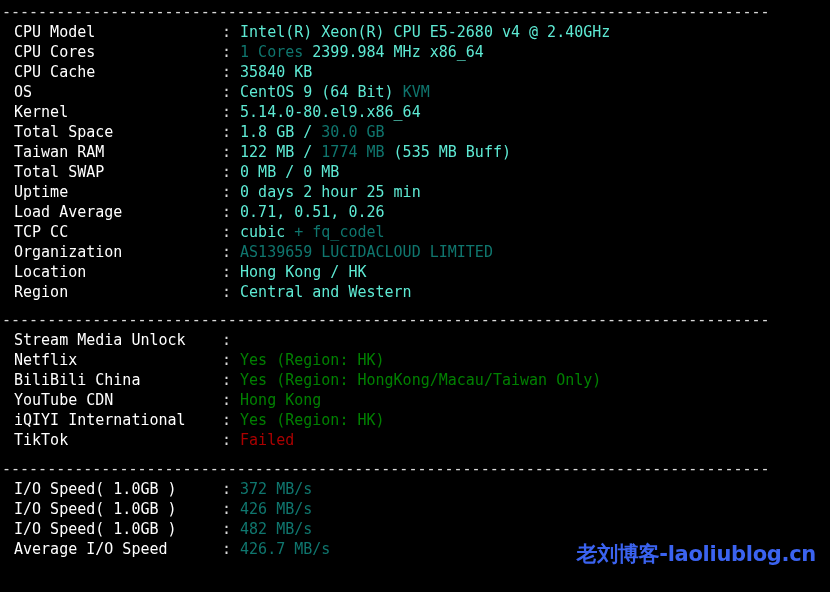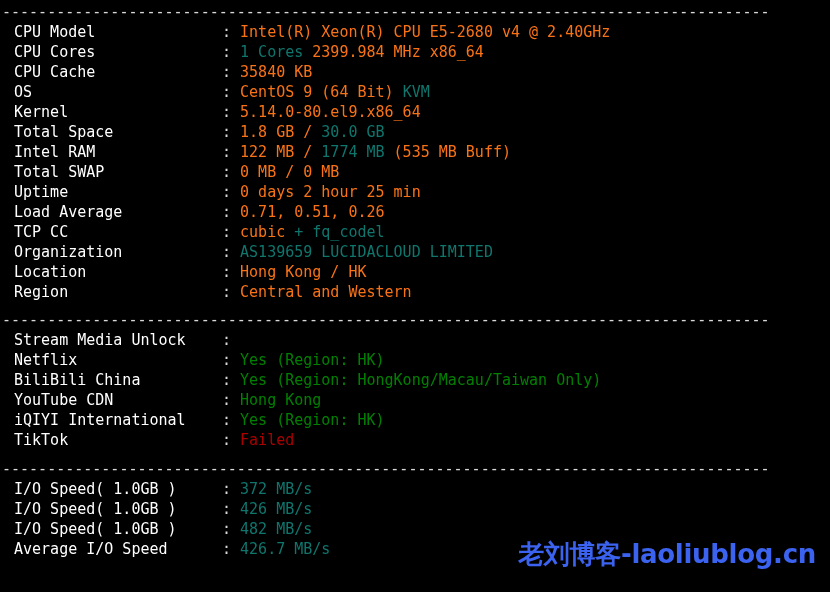--- a/index.html
+++ b/index.html
@@ -46,54 +46,54 @@
     display: inline-block;
     width: 208px;
     white-space: pre;
   }
   .colon {
     color: #d8d8d8;
   }
   .val {
     white-space: pre;
   }
-  .c-cyan   { color: #f97316; }
+  .c-cyan   { color: #5eead4; }
   .c-yellow { color: #0f766e; }
   .c-green  { color: #008000; }
   .c-red    { color: #aa0000; }
   .c-white  { color: #d8d8d8; }
   .blank { height: 8px; }
   .blank-sm { height: 9px; }
   #watermark {
     position: absolute;
     right: 14px;
     top: 542px;
     color: #3b63f0;
     font-family: "DejaVu Sans", "Liberation Sans", sans-serif;
     font-weight: bold;
-    font-size: 26px;
+    font-size: 21px;
     line-height: 24px;
     white-space: pre;
     letter-spacing: -0.3px;
   }
 </style>
 </head>
 <body>
 
 <div id="term">
 
   <div class="sep">-------------------------------------------------------------------------------------</div>
   <div>
       <div class="row"><span class="lbl">CPU Model</span><span class="colon">: </span><span class="val"><span class="c-cyan">Intel(R) Xeon(R) CPU E5-2680 v4 @ 2.40GHz</span></span></div>
       <div class="row"><span class="lbl">CPU Cores</span><span class="colon">: </span><span class="val"><span class="c-yellow">1 Cores</span><span class="c-cyan"> 2399.984 MHz x86_64</span></span></div>
       <div class="row"><span class="lbl">CPU Cache</span><span class="colon">: </span><span class="val"><span class="c-cyan">35840 KB</span></span></div>
       <div class="row"><span class="lbl">OS</span><span class="colon">: </span><span class="val"><span class="c-cyan">CentOS 9 (64 Bit) </span><span class="c-yellow">KVM</span></span></div>
       <div class="row"><span class="lbl">Kernel</span><span class="colon">: </span><span class="val"><span class="c-cyan">5.14.0-80.el9.x86_64</span></span></div>
       <div class="row"><span class="lbl">Total Space</span><span class="colon">: </span><span class="val"><span class="c-cyan">1.8 GB</span><span class="c-cyan"> / </span><span class="c-yellow">30.0 GB</span></span></div>
-      <div class="row"><span class="lbl">Intel RAM</span><span class="colon">: </span><span class="val"><span class="c-cyan">122 MB</span><span class="c-cyan"> / </span><span class="c-yellow">1774 MB</span><span class="c-cyan"> (535 MB Buff)</span></span></div>
+      <div class="row"><span class="lbl">Taiwan RAM</span><span class="colon">: </span><span class="val"><span class="c-cyan">122 MB</span><span class="c-cyan"> / </span><span class="c-yellow">1774 MB</span><span class="c-cyan"> (535 MB Buff)</span></span></div>
       <div class="row"><span class="lbl">Total SWAP</span><span class="colon">: </span><span class="val"><span class="c-cyan">0 MB / 0 MB</span></span></div>
       <div class="row"><span class="lbl">Uptime</span><span class="colon">: </span><span class="val"><span class="c-cyan">0 days 2 hour 25 min</span></span></div>
       <div class="row"><span class="lbl">Load Average</span><span class="colon">: </span><span class="val"><span class="c-cyan">0.71, 0.51, 0.26</span></span></div>
       <div class="row"><span class="lbl">TCP CC</span><span class="colon">: </span><span class="val"><span class="c-cyan">cubic</span><span class="c-yellow"> + fq_codel</span></span></div>
       <div class="row"><span class="lbl">Organization</span><span class="colon">: </span><span class="val"><span class="c-yellow">AS139659 LUCIDACLOUD LIMITED</span></span></div>
       <div class="row"><span class="lbl">Location</span><span class="colon">: </span><span class="val"><span class="c-cyan">Hong Kong / HK</span></span></div>
       <div class="row"><span class="lbl">Region</span><span class="colon">: </span><span class="val"><span class="c-cyan">Central and Western</span></span></div>
     </div>
 
   <div class="blank"></div>

